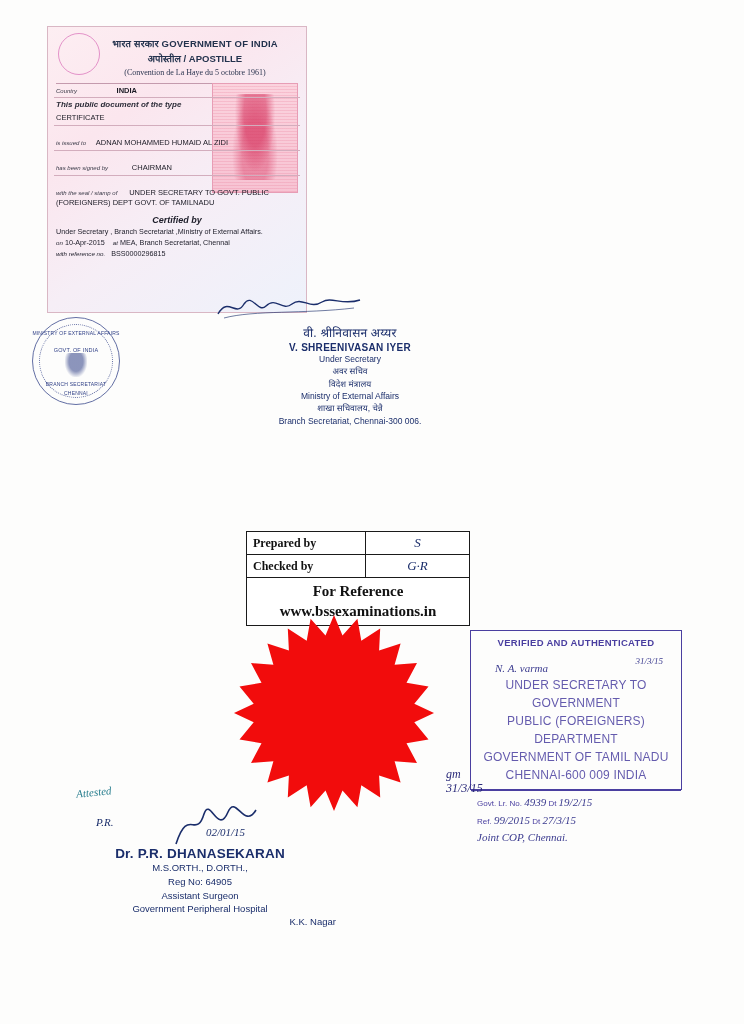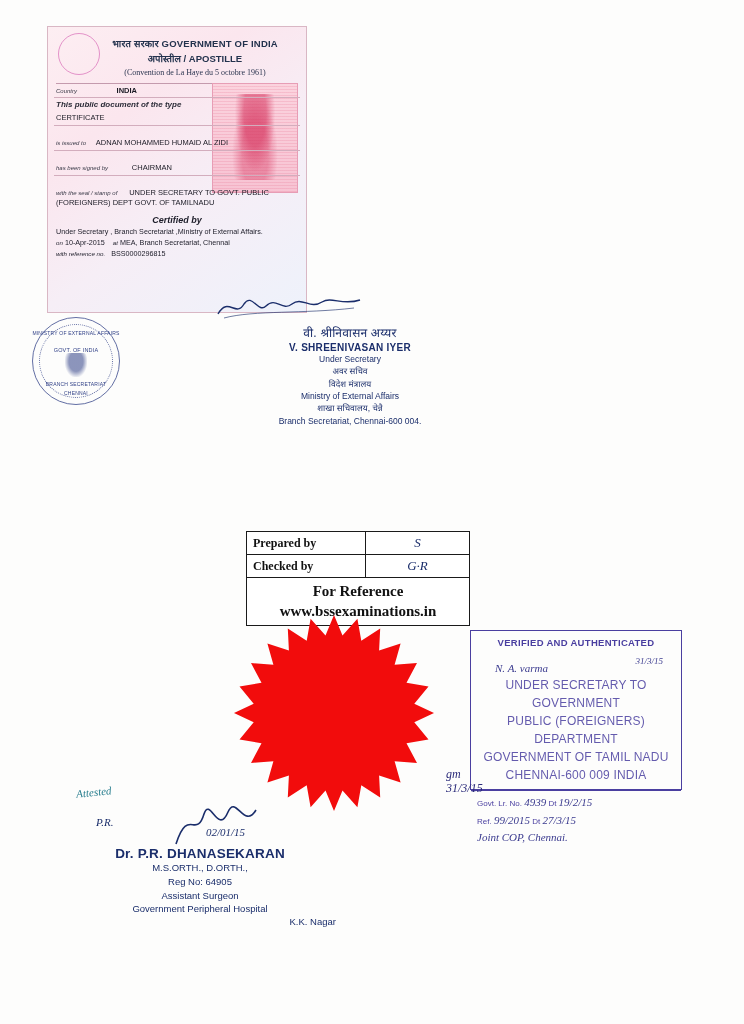--- a/index.html
+++ b/index.html
@@ -472,21 +472,21 @@
         <path d="M10 26 C40 18, 90 22, 140 16" stroke="#1b2e6b" stroke-width="0.9" fill="none" opacity=".7"></path>
       </svg>
     </div>
     <div class="sig-name-hi">वी. श्रीनिवासन अय्यर</div>
     <div class="sig-name-en">V. SHREENIVASAN IYER</div>
     <div class="sig-line">Under Secretary</div>
     <div class="sig-line">अवर सचिव</div>
     <div class="sig-line">विदेश मंत्रालय</div>
     <div class="sig-line">Ministry of External Affairs</div>
     <div class="sig-line">शाखा सचिवालय, चेन्नै</div>
-    <div class="sig-line">Branch Secretariat, Chennai-600 004.</div>
+    <div class="sig-line">Branch Secretariat, Chennai-300 006.</div>
   </div>
 
   <table class="pc-table">
     <tbody>
         <tr>
       <td class="lbl">Prepared by</td>
       <td class="hand">S</td>
     </tr>
     <tr>
       <td class="lbl">Checked by</td>

